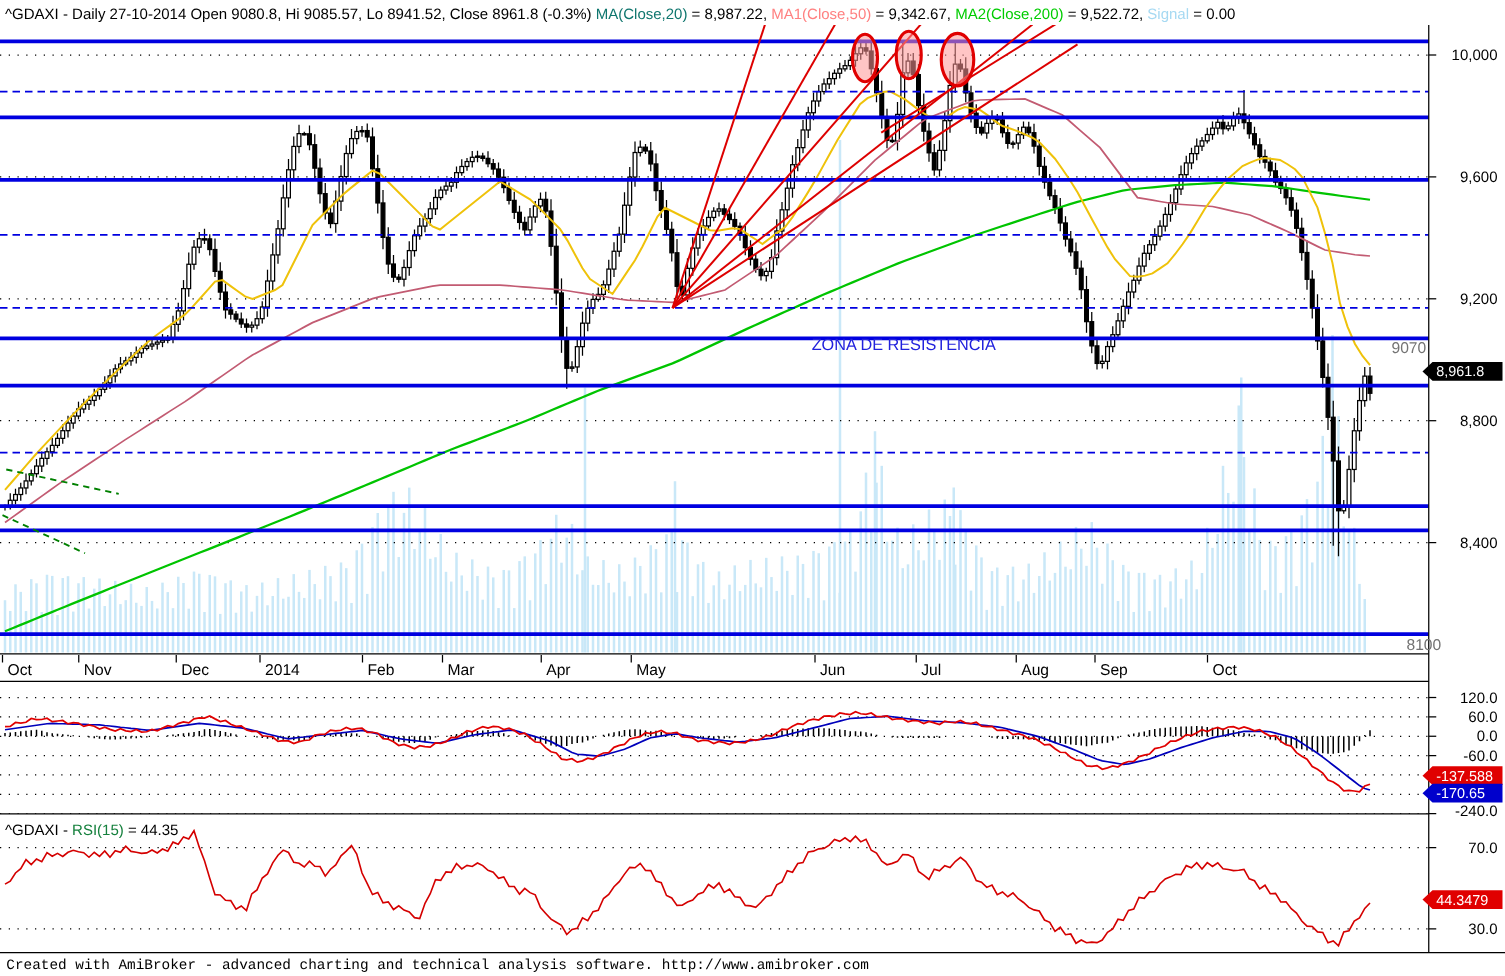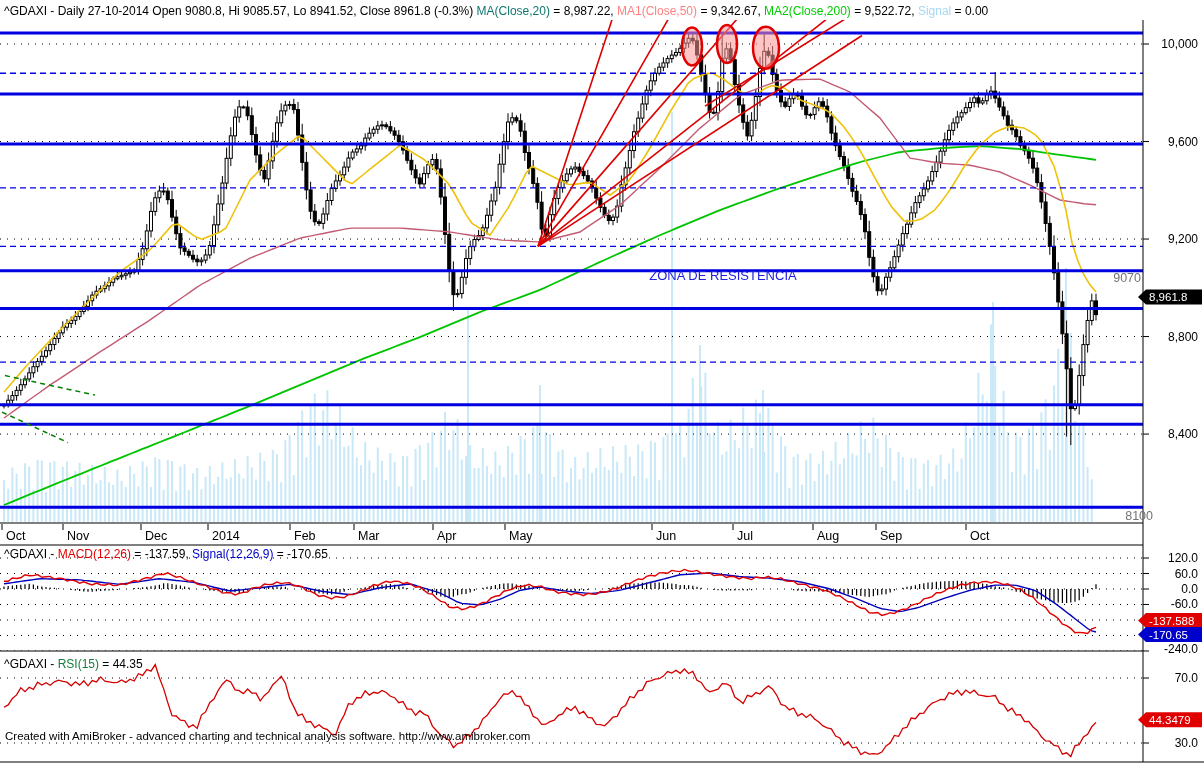--- a/index.html
+++ b/index.html
@@ -8,35 +8,32 @@
   .hdr{position:absolute;white-space:nowrap;font-size:12px;color:#000;z-index:5;}
   #main-header{left:4px;top:4px;}
   #macd-header{left:4px;top:547px;}
   #rsi-header{left:4px;top:657px;}
   .c-ma20{color:#0f766e;} .c-ma50{color:#FF8080;margin-top:36px;} .c-ma200{color:#00CC00;}
   .c-vol{color:#A6D9F2;} .c-macd{color:#E00000;} .c-signal{color:#0000CC;} .c-rsi{color:#15803d;}
   #zona{position:absolute;left:643px;top:268px;width:160px;text-align:center;
         color:#2222DD;font-size:13px;z-index:6;}
   .bluelabel{position:absolute;width:48px;text-align:right;color:#737373;font-size:12.5px;z-index:6;}
   #lbl9070{left:1093px;top:271px;} #lbl8100{left:1093px;top:509px;margin-left:12px;}
-  #footer{position:absolute;left:5px;top:730px;font-size:11.5px;color:#000;z-index:5;}
+  #footer{position:absolute;left:5px;top:766px;font-size:11.5px;color:#000;z-index:5;font-family:Liberation Mono, monospace;}
   svg{position:absolute;left:0;top:0;}
   svg text{font-family:"Liberation Sans",sans-serif;}
 </style>
 </head>
 <body>
 
 <div id="app">
   <div id="main-header" class="hdr">
     <span>^GDAXI - Daily 27-10-2014 Open 9080.8, Hi 9085.57, Lo 8941.52, Close 8961.8 (-0.3%) </span><span class="c-ma20">MA(Close,20)</span><span> = 8,987.22, </span><span class="c-ma50">MA1(Close,50)</span><span> = 9,342.67, </span><span class="c-ma200">MA2(Close,200)</span><span> = 9,522.72, </span><span class="c-vol">Signal</span><span> = 0.00</span>
   </div>
 
-  <div id="macd-header" class="hdr">
-    <span>^GDAXI - </span><span class="c-macd">MACD(12,26)</span><span> = -137.59, </span><span class="c-signal">Signal(12,26,9)</span><span> = -170.65</span>
-  </div>
 
   <div id="rsi-header" class="hdr">
     <span>^GDAXI - </span><span class="c-rsi">RSI(15)</span><span> = 44.35</span>
   </div>
 
   <div id="zona">ZONA DE RESISTENCIA</div>
   <div id="lbl9070" class="bluelabel">9070</div>
   <div id="lbl8100" class="bluelabel">8100</div>
 
   <svg id="chart-svg" width="1204" height="781" viewBox="0 0 1204 781">

